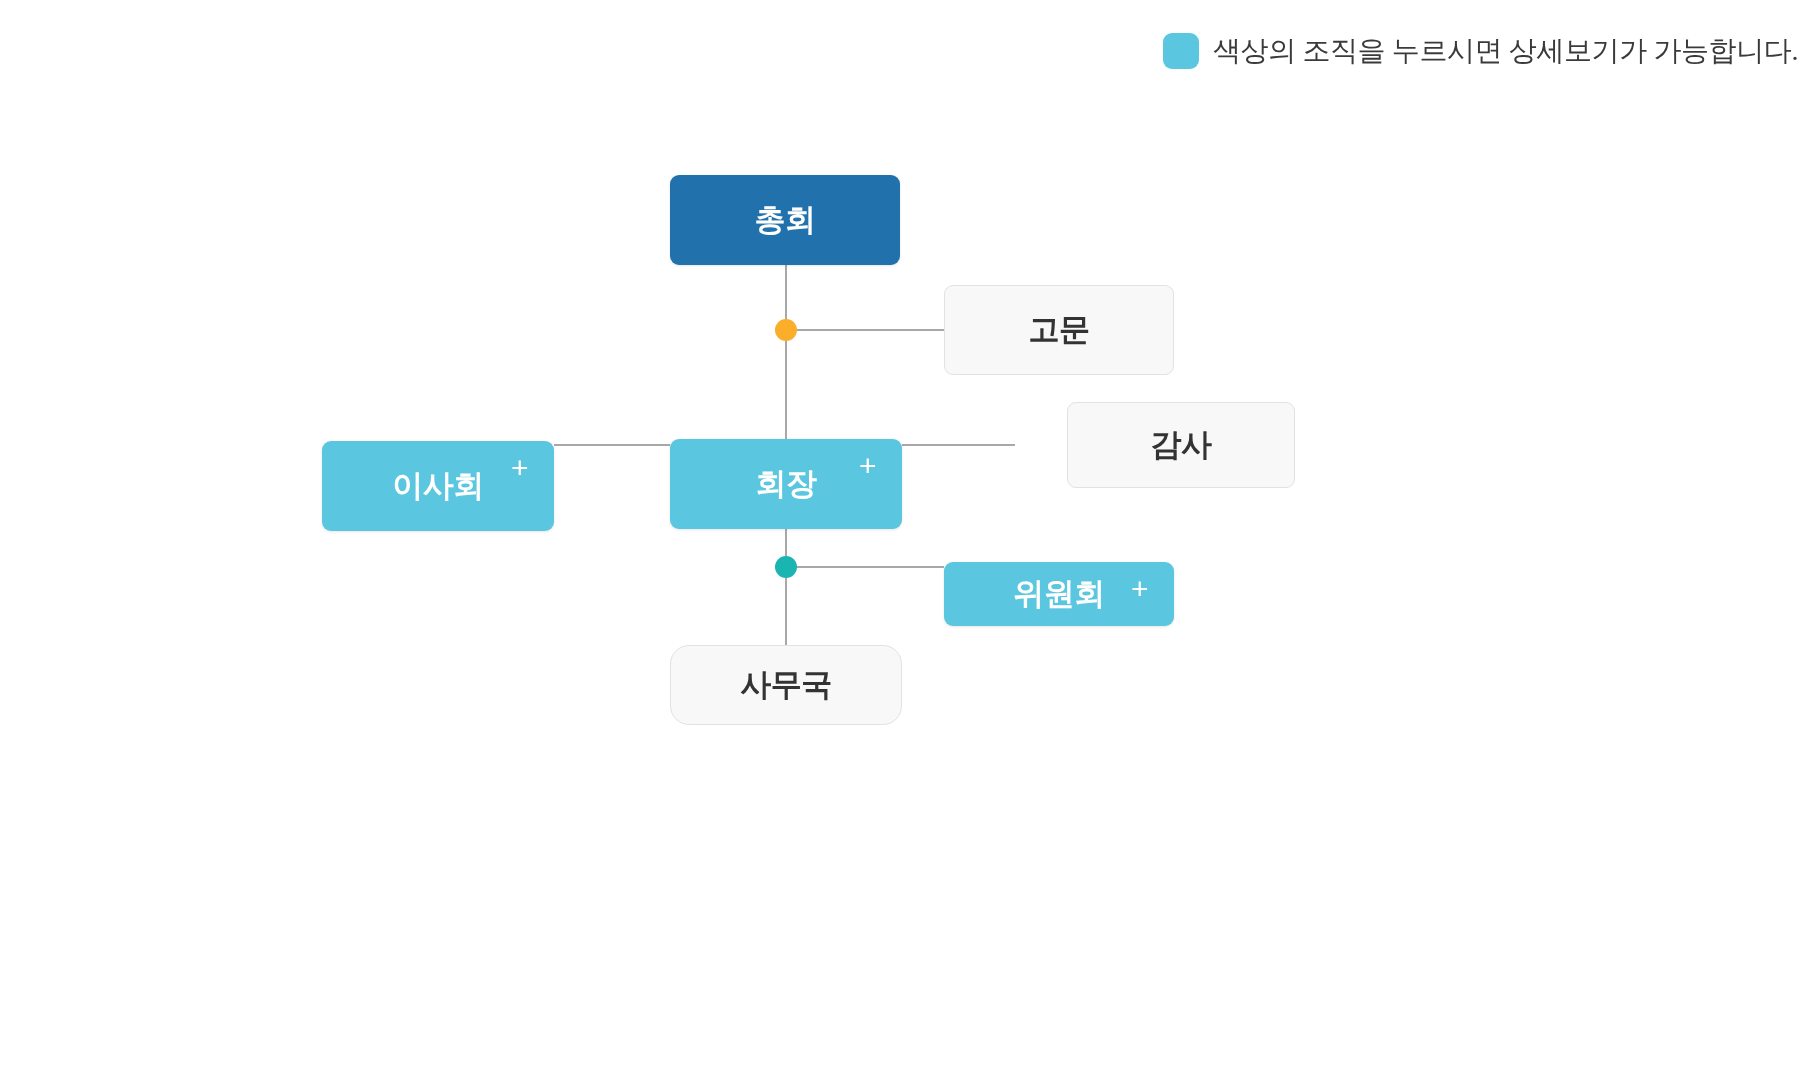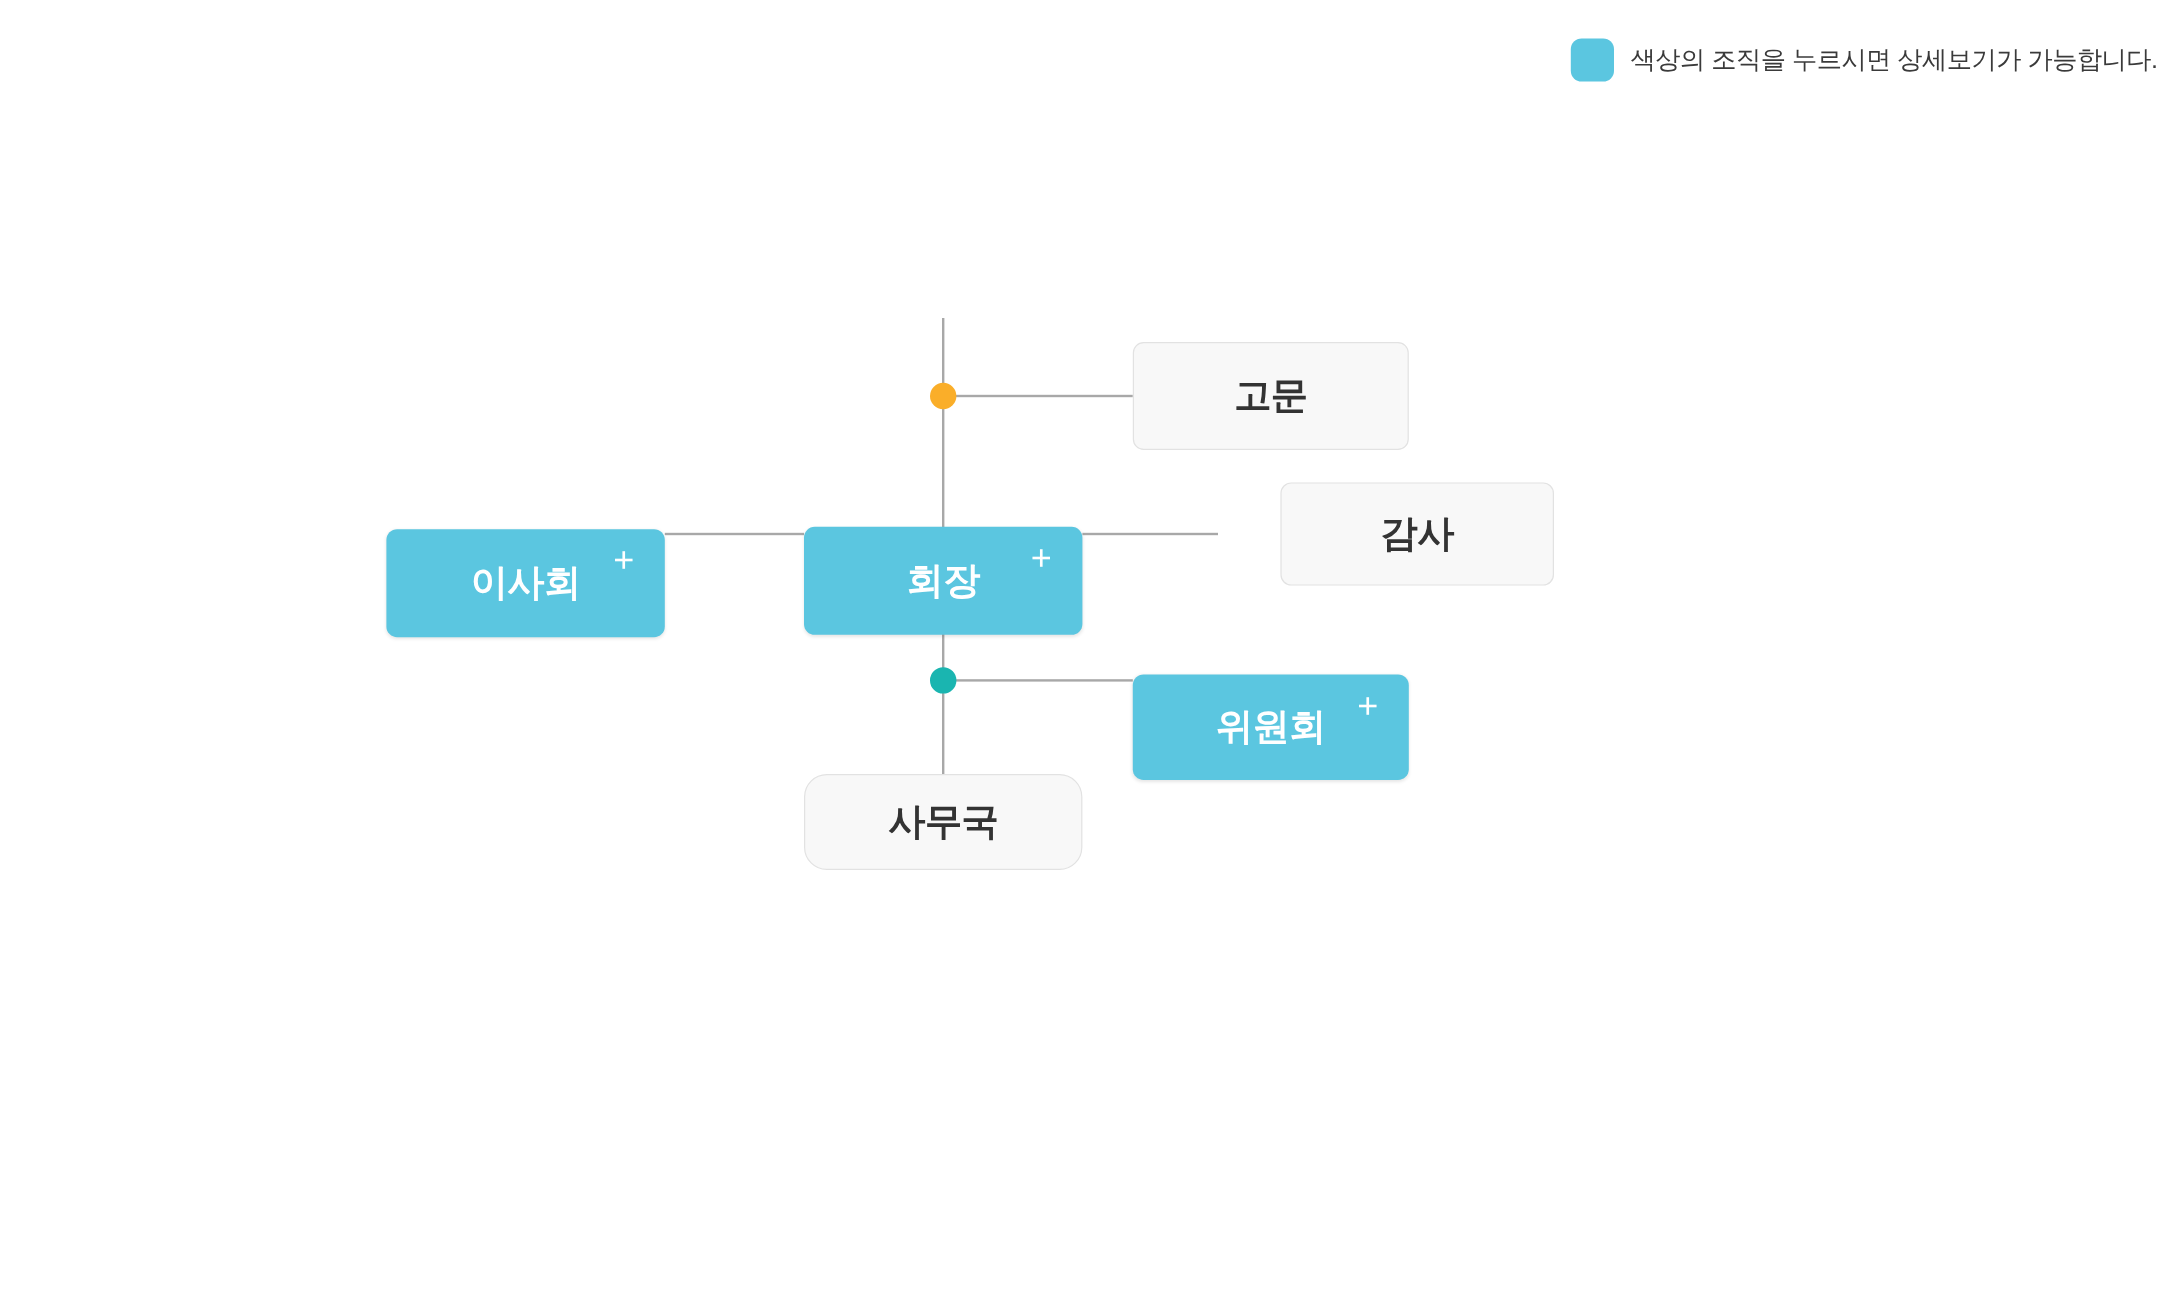--- a/index.html
+++ b/index.html
@@ -30,25 +30,26 @@
     gap: 14px;
   }
   .legend-swatch {
     width: 36px;
     height: 36px;
     border-radius: 9px;
     background: #5bc6e0;
     flex: 0 0 auto;
   }
   .legend-text {
-    font-size: 21px;
+    font-size: 28px;
     font-weight: 500;
     color: #3a3a3a;
     letter-spacing: -0.4px;
     white-space: nowrap;
+    font-family: Liberation Serif, serif;
   }
 
   
   .line {
     position: absolute;
     background: #a8a8a8;
   }
   .line.v { width: 1.6px; }
   .line.h { height: 1.6px; }
 
@@ -123,40 +124,43 @@
   <div class="line h" style="left:554px; top:444.2px; width:116px;"></div>
 
   <div class="line h" style="left:902px; top:444.2px; width:113px;"></div>
 
   <div class="line h" style="left:786px; top:566.2px; width:158px;"></div>
 
   <div class="dot orange" style="left:775px; top:319px;"></div>
 
   <div class="dot teal" style="left:775px; top:556px;"></div>
 
+  <div class="node primary" style="left:670px; top:175px; width:230px; height:90px;">
+    <span>총회</span>
+  </div>
 
   <div class="node plain" style="left:944px; top:285px; width:230px; height:90px;">
     <span>고문</span>
   </div>
 
   <div class="node accent" style="left:322px; top:402px; width:232px; height:90px;">
     <span>이사회</span>
     <span class="plus-icon">+</span>
   </div>
 
   <div class="node accent" style="left:670px; top:400px; width:232px; height:90px;text-align:center;">
     <span>회장</span>
     <span class="plus-icon">+</span>
   </div>
 
   <div class="node plain" style="left:1067px; top:402px; width:228px; height:86px;">
     <span>감사</span>
   </div>
 
-  <div class="node accent" style="left:944px; top:523px; width:230px; height:88px;">
+  <div class="node accent" style="left:944px; top:523px; width:230px; height:64px;">
     <span>위원회</span>
     <span class="plus-icon">+</span>
   </div>
 
   <div class="node plain" style="left:670px; top:645px; width:232px; height:80px;border-radius:19px;">
     <span>사무국</span>
   </div>
 
 </div>
 

